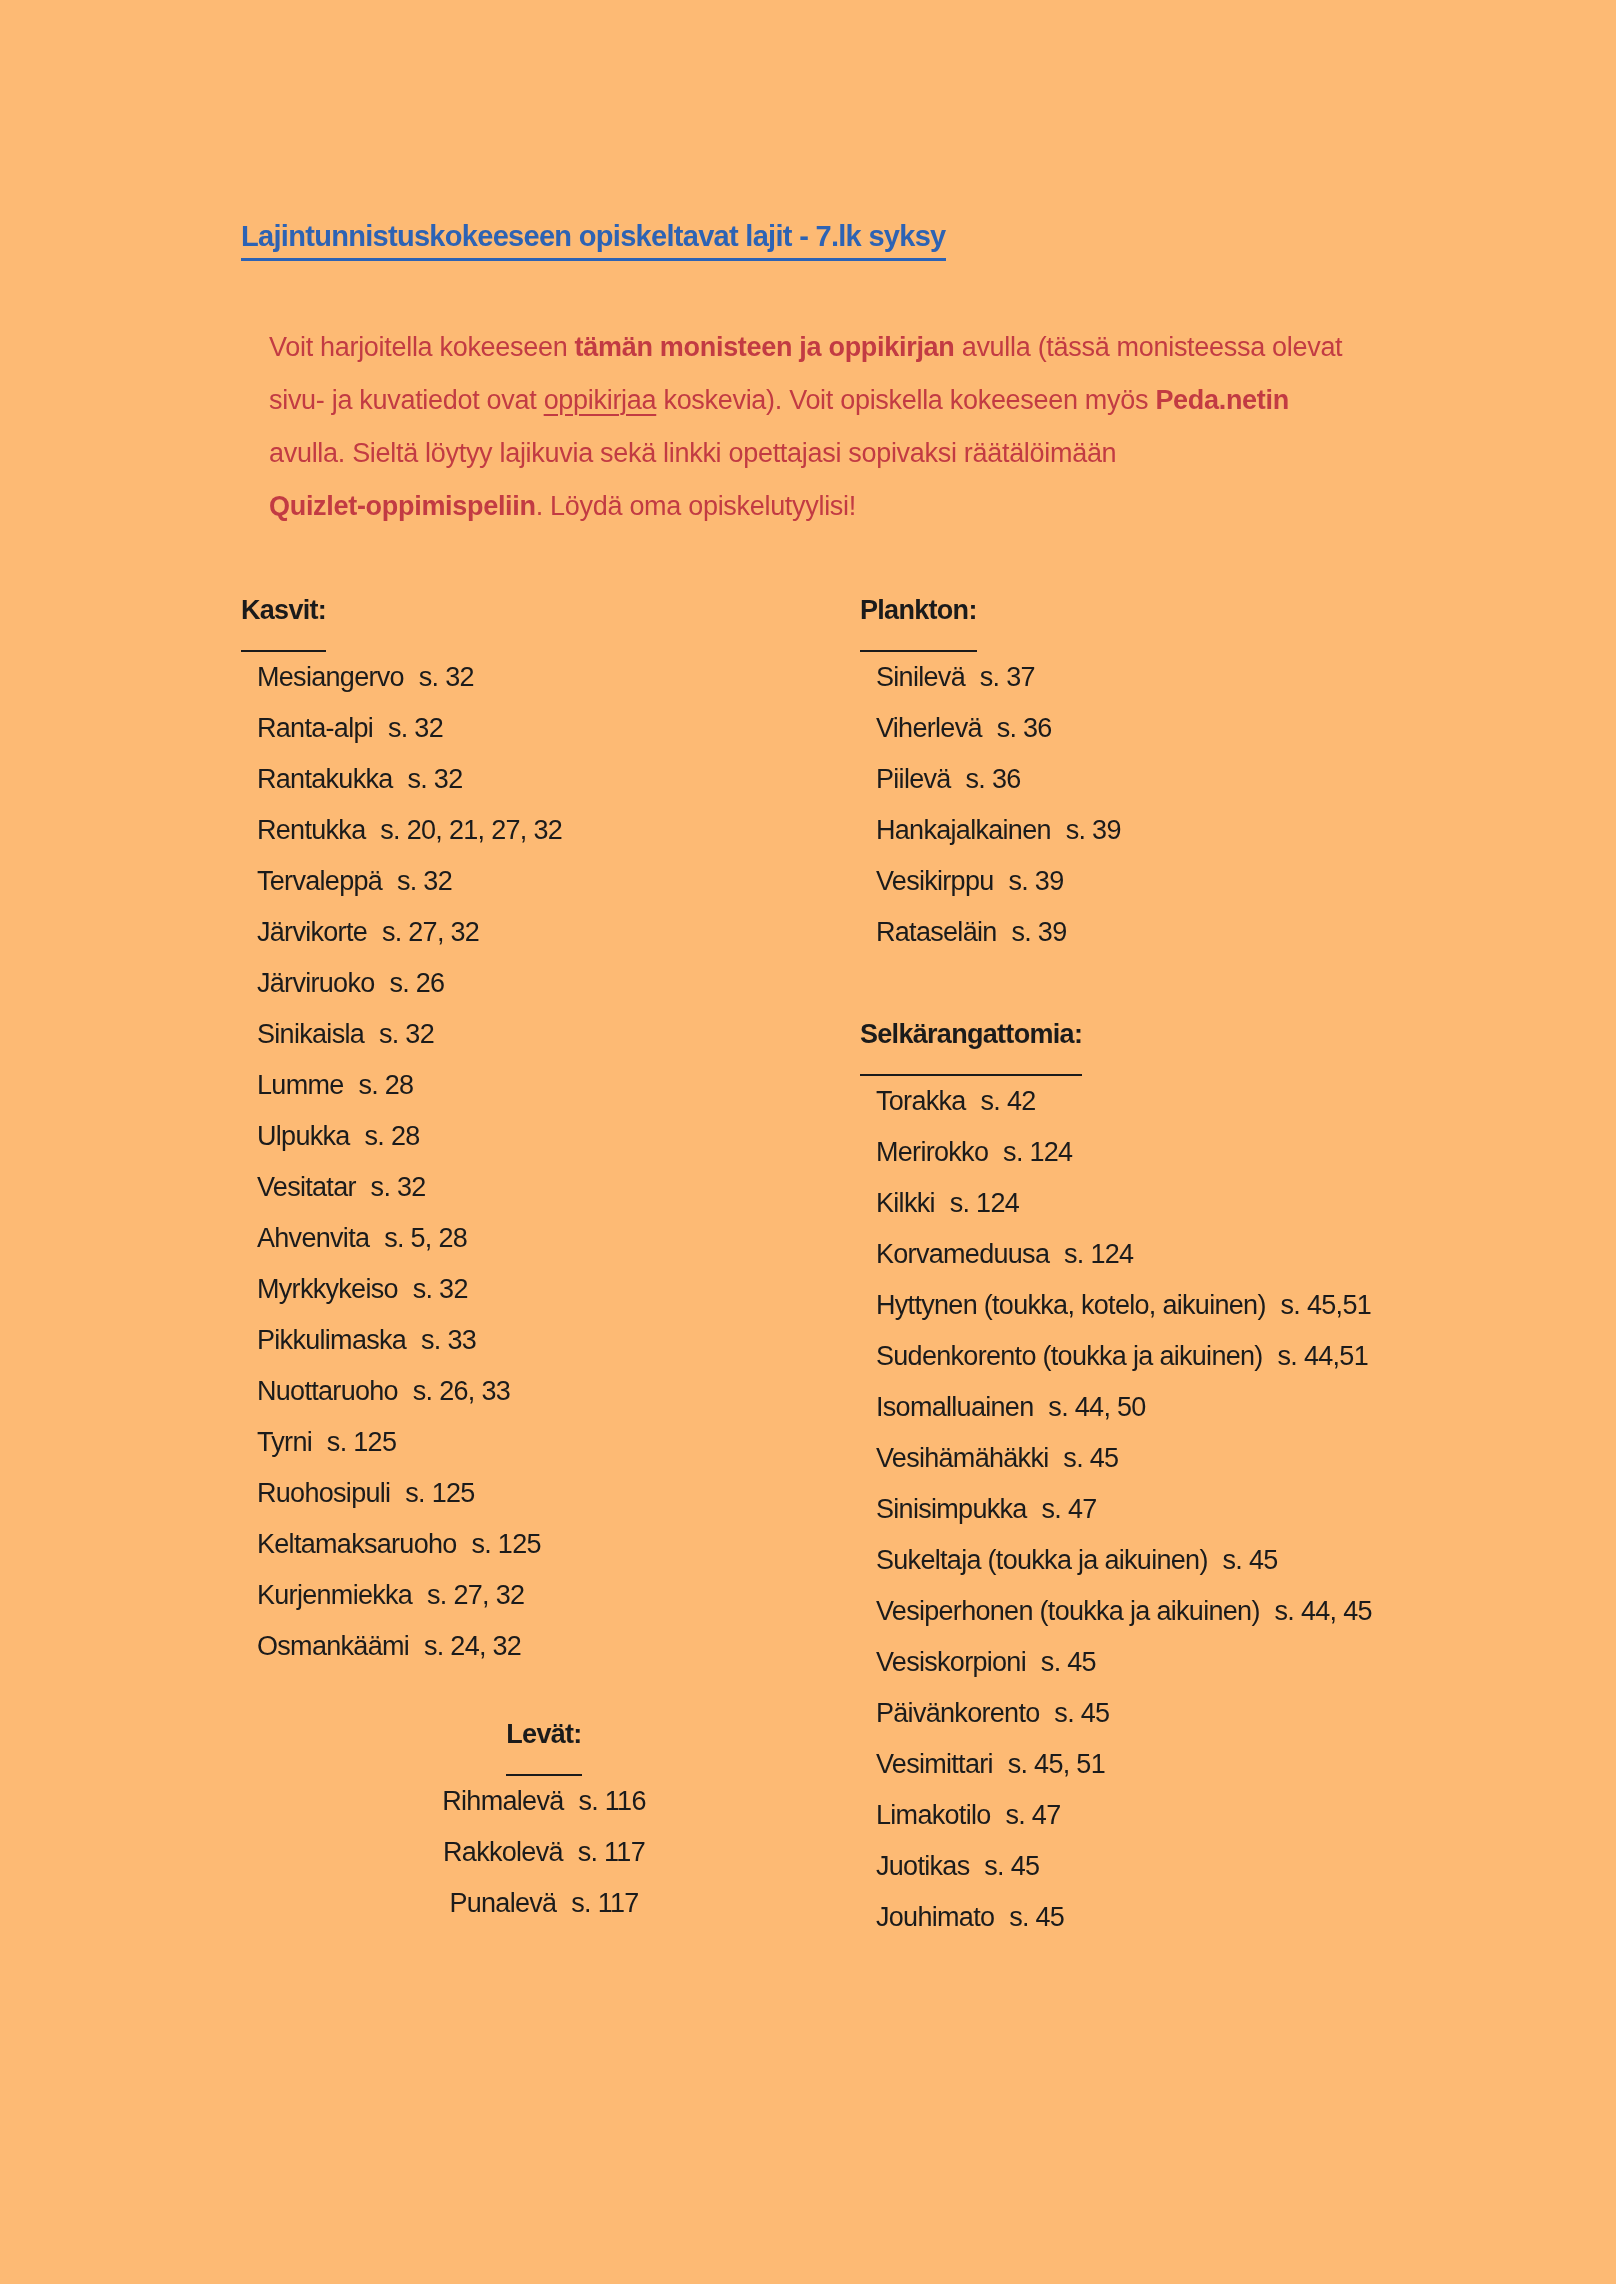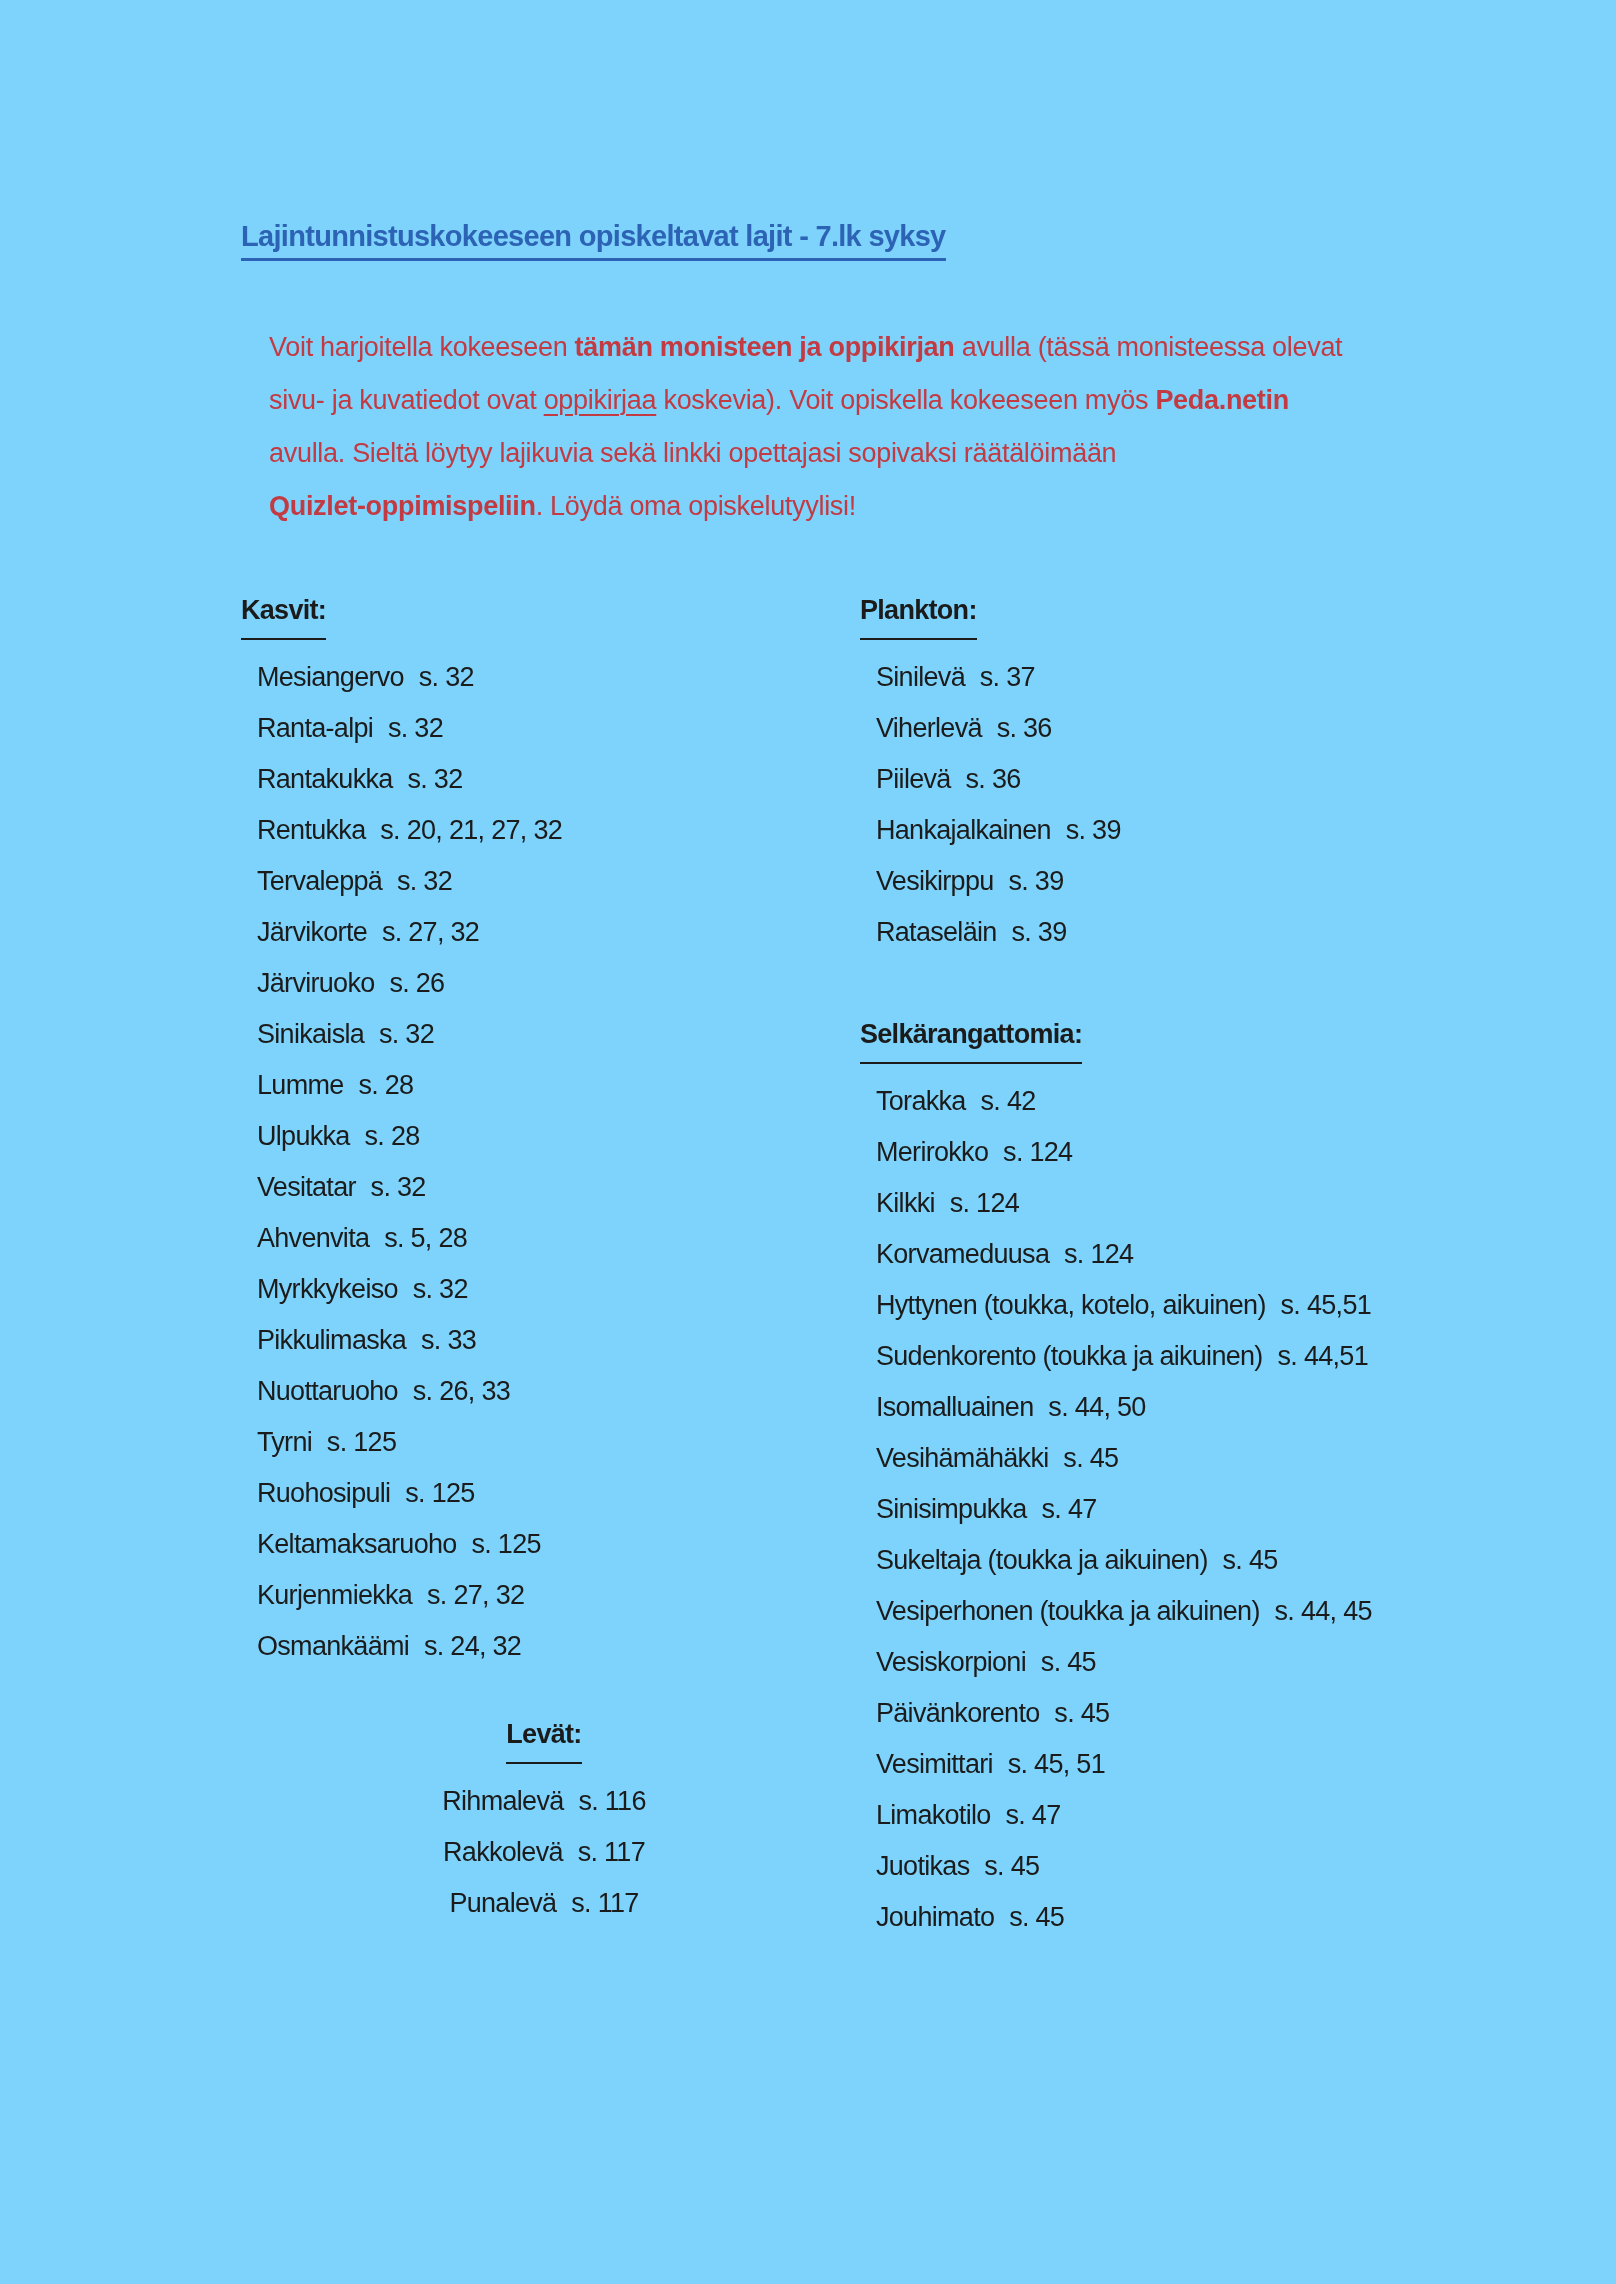--- a/index.html
+++ b/index.html
@@ -1,20 +1,20 @@
 <!DOCTYPE html>
 <html style="--title-blue: #2d63b4; --body-red: #c23b43;font-size:10.4px"><head>
 <meta charset="utf-8">
 <style>
   html,body{margin:0;padding:0;background:#ffffff;}
   .page{
     position:relative;
     width:1617px;
     height:2284px;
-    background:#7dd3fc;
+    background:#fdba74;
     font-family:"Liberation Sans", sans-serif;
     color:#1b1b1b;
     overflow:hidden;
   }
   .doc-title{
     position:absolute;
     left:241px;
     top:220px;
     margin:0;
     font-size:29px;
@@ -56,21 +56,21 @@
   .col-right{left:860px;width:717px;}
   .sec-heading{
     height:51px;
     line-height:51px;
     font-weight:700;
     white-space:nowrap;
   }
   .sec-heading .hu{
     display:inline-block;
     border-bottom:2.6px solid #1b1b1b;
-    padding-bottom:2px;
+    padding-bottom:14px;
   }
   .species-list{
     list-style:none;
     margin:16px;
     padding:0;
   }
   .species-list li{
     height:51px;
     line-height:51px;
     white-space:nowrap;

